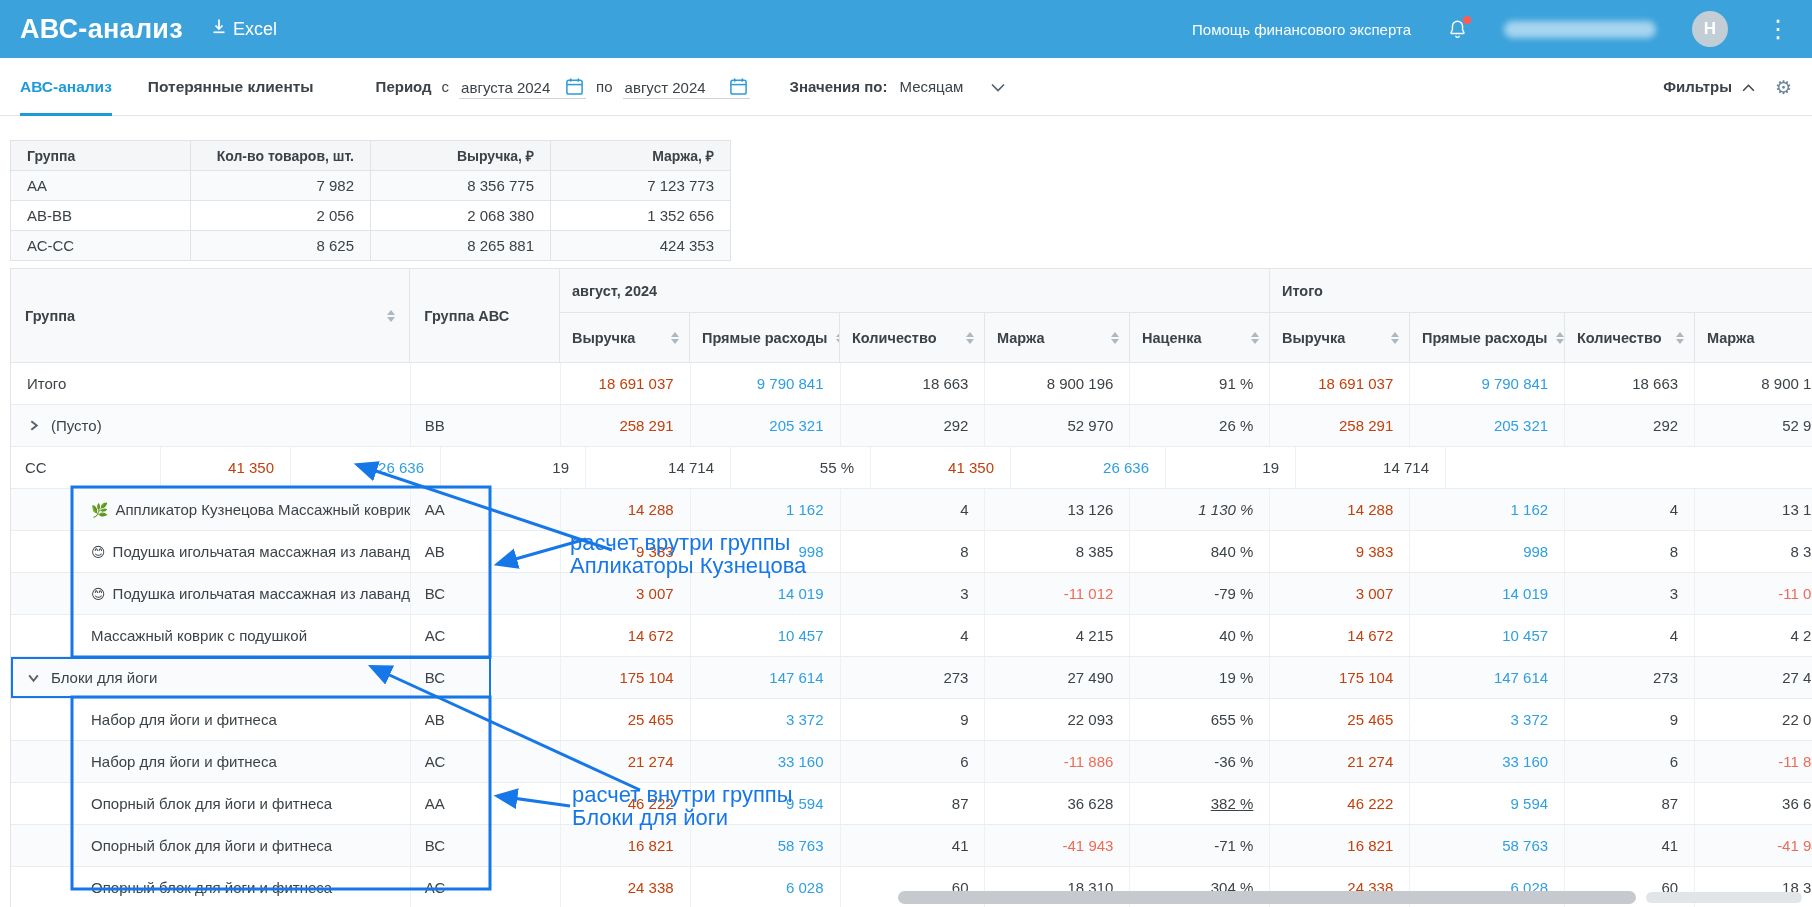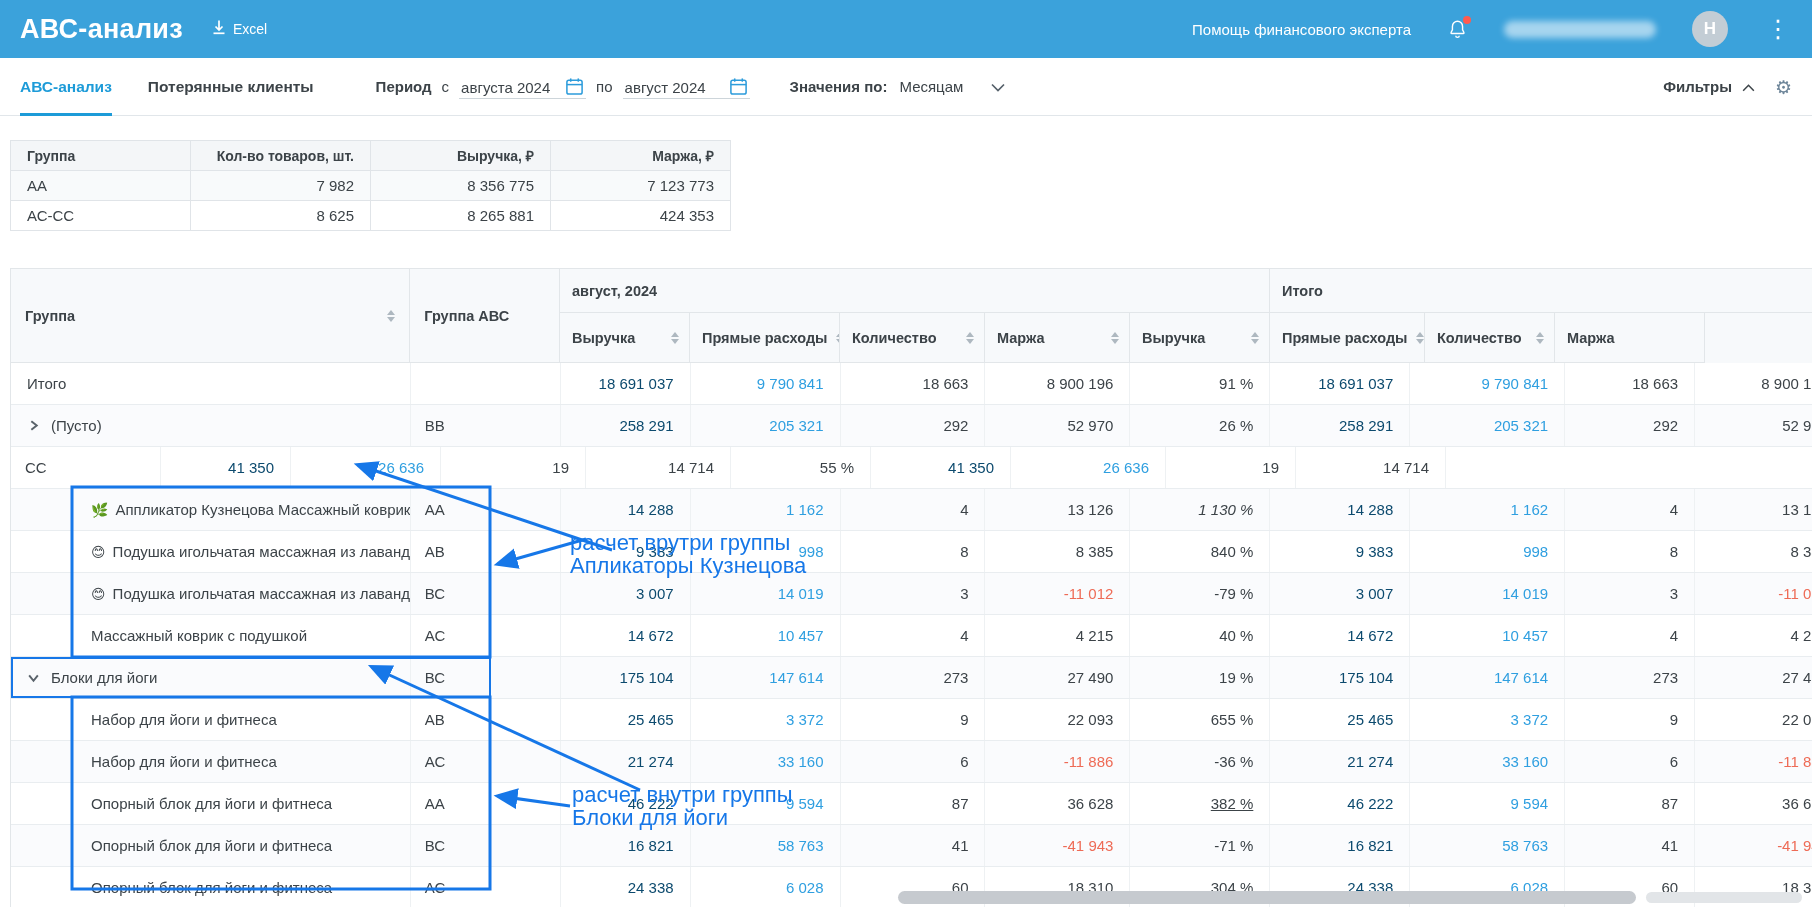--- a/index.html
+++ b/index.html
@@ -5,21 +5,21 @@
   *{box-sizing:border-box;margin:0;padding:0}
   html,body{width:1812px;height:907px;overflow:hidden;background:#fff;
     font-family:"Liberation Sans",sans-serif;color:#3c4348}
   .app{position:relative;width:1812px;height:907px}
 
   
   .hdr{position:absolute;top:0;left:0;right:0;height:58px;background:#3BA2DB;
     display:flex;align-items:center;justify-content:space-between;padding:0 20px;color:#fff}
   .hdr-left{display:flex;align-items:center;gap:28px}
   .hdr-title{font-size:27px;font-weight:700;letter-spacing:.3px}
-  .excel{display:flex;align-items:center;gap:6px;font-size:14px;cursor:pointer}
+  .excel{display:flex;align-items:center;gap:6px;font-size:18px;cursor:pointer}
   .hdr-right{display:flex;align-items:center;gap:36px}
   .help-link{font-size:15px;cursor:pointer}
   .bell{position:relative;display:flex;cursor:pointer}
   .bell .dot{position:absolute;top:-2px;right:-3px;width:8px;height:8px;border-radius:50%;background:#ff5b4f}
   .blur-name{width:152px;height:17px;border-radius:9px;background:rgba(255,255,255,.55);filter:blur(3px)}
   .avatar{width:36px;height:36px;border-radius:50%;background:#c3cdd5;display:flex;align-items:center;
     justify-content:center;font-size:17px;font-weight:700;color:#fff;cursor:pointer}
   .kebab{font-size:24px;line-height:1;cursor:pointer;padding:0 2px}
 
   
@@ -69,21 +69,21 @@
   .s-up{width:0;height:0;border-left:4px solid transparent;border-right:4px solid transparent;border-bottom:5px solid #aeb8c0}
   .s-down{width:0;height:0;border-left:4px solid transparent;border-right:4px solid transparent;border-top:5px solid #aeb8c0}
 
   .trow{display:flex;height:42px;background:#fff;border-bottom:1px solid #e9edf0}
   .trow.alt{background:#fafbfd}
   .tcell{display:flex;align-items:center;border-right:1px solid #eef1f3;overflow:hidden;white-space:nowrap;font-size:15px}
   .tc-name{width:400px;padding-left:16px;gap:10px}
   .tc-name.child{padding-left:80px;gap:7px}
   .tc-abc{width:150px;padding-left:14px}
   .tc-num{justify-content:flex-end;padding-right:16px}
-  .tc-num.green{color:#0c4a6e}
+  .tc-num.green{color:#c2410c}
   .tc-num.blue{color:#2F9FE0}
   .tc-num.neg{color:#EE6B56}
   .chev{display:flex;width:14px;flex:none;cursor:pointer}
   .pic{font-size:14px;flex:none;font-family:"DejaVu Sans",sans-serif}
 
   
   .hscroll{position:absolute;left:878px;right:8px;bottom:3px;height:13px}
   .hthumb{position:absolute;left:10px;width:738px;top:0;height:13px;border-radius:7px;background:#c6cacf;cursor:pointer}
   .htrack{position:absolute;left:758px;right:2px;top:1px;height:11px;border-radius:6px;background:#e2e5e8}
 
@@ -193,20 +193,26 @@
         </tr>
       </thead>
       <tbody>
     <tr class="srow">
       <td>АА</td>
       <td class="num">7 982</td>
       <td class="num">8 356 775</td>
       <td class="num">7 123 773</td>
     </tr>
 
+    <tr class="srow">
+      <td>АВ-ВВ</td>
+      <td class="num">2 056</td>
+      <td class="num">2 068 380</td>
+      <td class="num">1 352 656</td>
+    </tr>
 
     <tr class="srow">
       <td>АС-СС</td>
       <td class="num">8 625</td>
       <td class="num">8 265 881</td>
       <td class="num">424 353</td>
     </tr>
   </tbody>
     </table>
   </section>
@@ -250,20 +256,27 @@
               </div>
               <div class="hm" style="width: 145px;">
                 <span>Количество</span>
                 <span class="sorter">
                   <i class="s-up"></i>
                   <i class="s-down"></i>
                 </span>
               </div>
               <div class="hm" style="width: 145px;">
                 <span>Маржа</span>
+                <span class="sorter">
+                  <i class="s-up"></i>
+                  <i class="s-down"></i>
+                </span>
+              </div>
+              <div class="hm" style="width: 140px;">
+                <span>Наценка</span>
                 <span class="sorter">
                   <i class="s-up"></i>
                   <i class="s-down"></i>
                 </span>
               </div>
               <div class="hm" style="width: 140px;">
                 <span>Выручка</span>
                 <span class="sorter">
                   <i class="s-up"></i>
                   <i class="s-down"></i>

